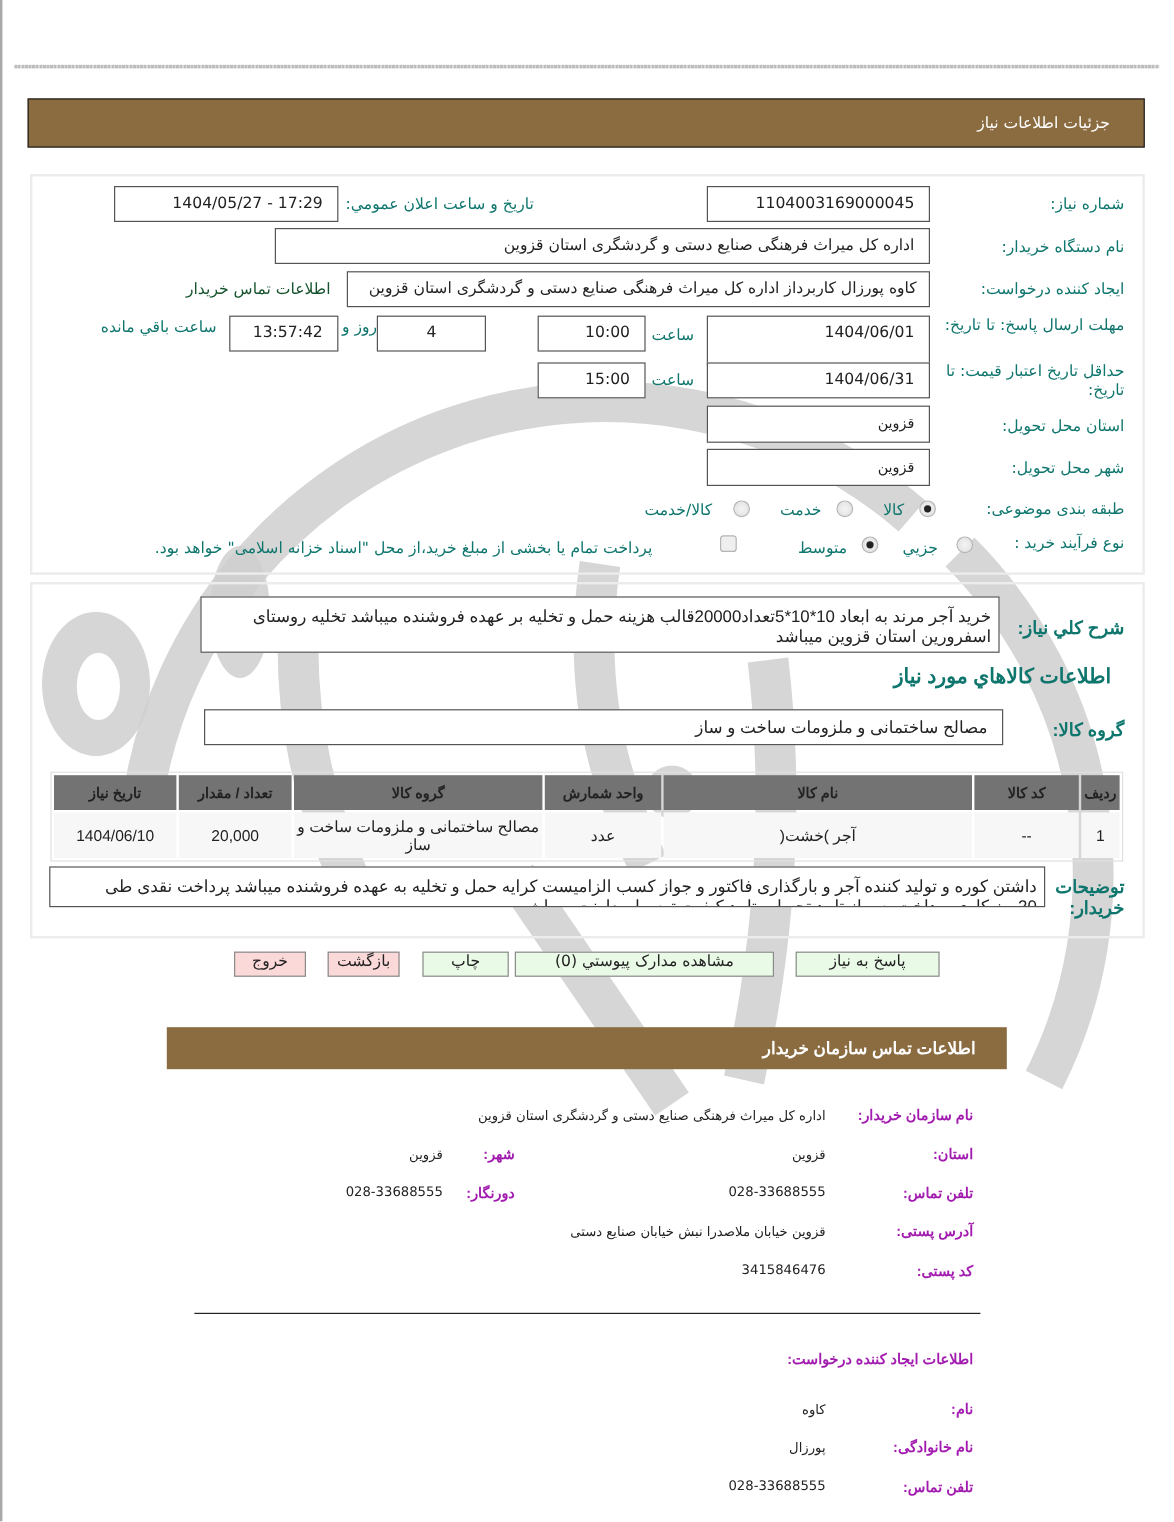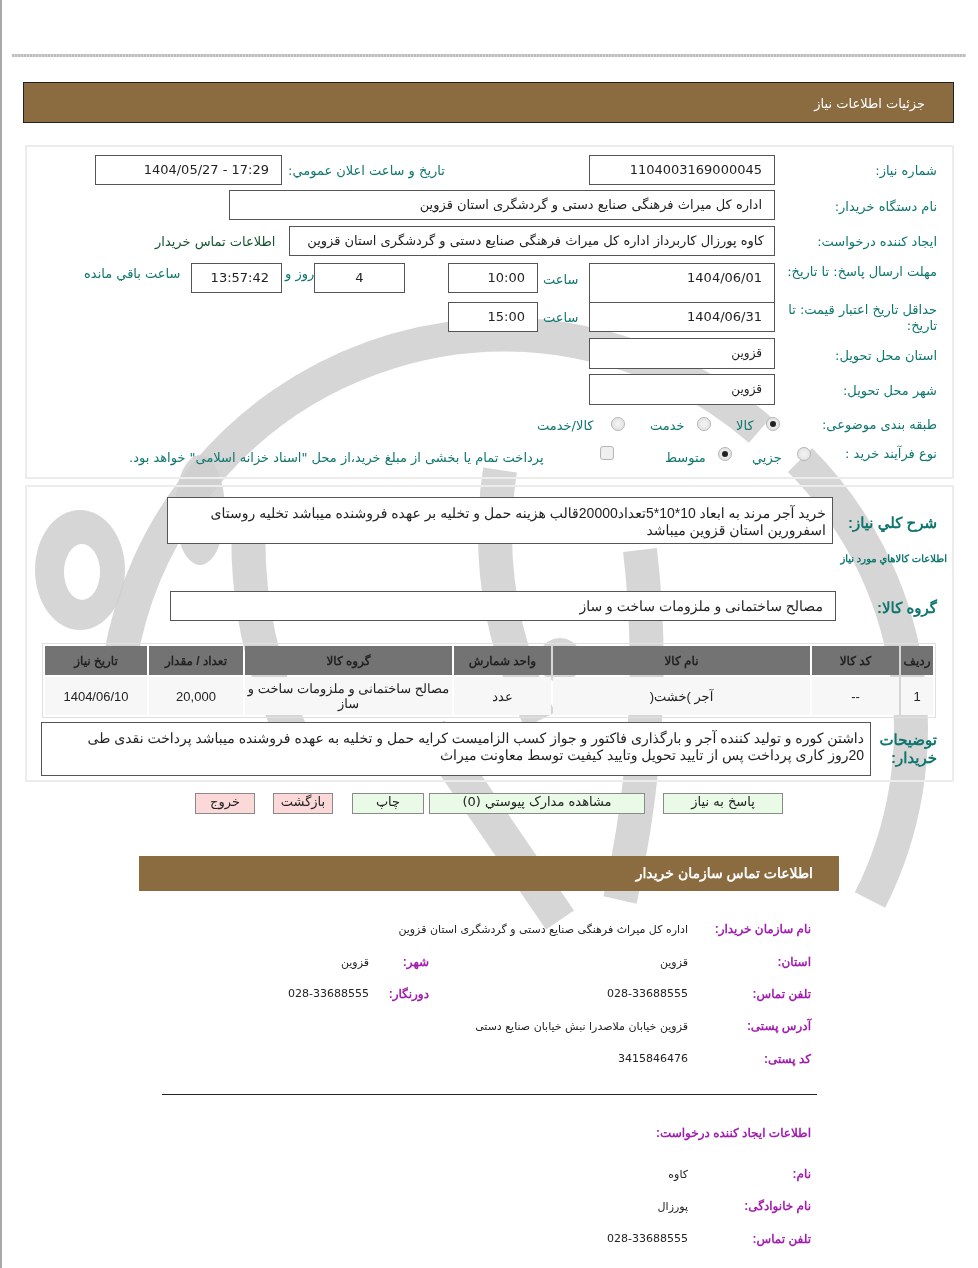--- a/index.html
+++ b/index.html
@@ -142,21 +142,21 @@
 <span class="radio on" style="left:718px; top:447px;"></span>
 <span class="lbl" style="left:665px; top:450px;">متوسط</span>
 <span class="check" style="left:600px; top:446px;"></span>
 <span class="lbl" style="left:129px; top:450px;">پرداخت تمام یا بخشی از مبلغ خرید،از محل "اسناد خزانه اسلامی" خواهد بود.</span>
 
 <div class="panel panel2"></div>
 
 <span class="lbl bold narrow" style="right:41px; top:514px; font-size:15px;">شرح کلي نياز:</span>
 <div class="box narrow" style="left:167px; top:497px; width:666px; height:47px; white-space:normal; line-height:17px; padding:7px 6px 0 6px; font-size:14px;">خرید آجر مرند به ابعاد 10*10*5تعداد20000قالب هزینه حمل و تخلیه بر عهده فروشنده میباشد تخلیه روستای اسفرورین استان قزوین میباشد</div>
 
-<span class="lbl bold narrow" style="right:31px; top:553px; font-size:10px;">اطلاعات کالاهاي مورد نياز</span>
+<span class="lbl bold narrow" style="right:52px; top:553px; font-size:17px;">اطلاعات کالاهاي مورد نياز</span>
 
 <span class="lbl bold narrow" style="right:41px; top:599px; font-size:15px;">گروه کالا:</span>
 <div class="box narrow" style="left:170px; top:591px; width:666px; height:30px; font-size:14px;">مصالح ساختمانی و ملزومات ساخت و ساز</div>
 
 <table class="items-table">
   <thead>
     <tr>
       <th style="width:30px;">رديف</th>
       <th style="width:85px;">کد کالا</th>
       <th style="width:255px;">نام کالا</th>
@@ -173,21 +173,21 @@
       <td>آجر )خشت(</td>
       <td>عدد</td>
       <td>مصالح ساختمانی و ملزومات ساخت و ساز</td>
       <td>20,000</td>
       <td>1404/06/10</td>
     </tr>
   </tbody>
 </table>
 
 <span class="lbl bold narrow wrap" style="right:41px; top:731px; width:60px; font-size:15px; line-height:18px;">توضیحات خریدار:</span>
-<div class="box narrow" style="left:41px; top:722px; width:830px; height:54px; white-space:normal; line-height:17px; padding:7px 6px 0 6px; font-size:14px;">داشتن کوره و تولید کننده آجر و بارگذاری فاکتور و جواز کسب الزامیست کرایه حمل و تخلیه به عهده فروشنده میباشد پرداخت نقدی طی 20روز کاری پرداخت پس از تایید تحویل وتایید  کیفیت توسط معاونت میراث</div>
+<div class="box narrow" style="left:41px; top:722px; width:830px; height:34px; white-space:normal; line-height:17px; padding:7px 6px 0 6px; font-size:14px;">داشتن کوره و تولید کننده آجر و بارگذاری فاکتور و جواز کسب الزامیست کرایه حمل و تخلیه به عهده فروشنده میباشد پرداخت نقدی طی 20روز کاری پرداخت پس از تایید تحویل وتایید  کیفیت توسط معاونت میراث</div>
 
 <div class="btn green" style="left:663px; top:793px; width:120px;">پاسخ به نياز</div>
 <div class="btn green" style="left:429px; top:793px; width:216px;">مشاهده مدارک پيوستي (0)</div>
 <div class="btn green" style="left:352px; top:793px; width:72px;">چاپ</div>
 <div class="btn red" style="left:273px; top:793px; width:60px;">بازگشت</div>
 <div class="btn red" style="left:195px; top:793px; width:60px;">خروج</div>
 
 <div class="section-bar">
   <span>اطلاعات تماس سازمان خریدار</span>
 </div>

